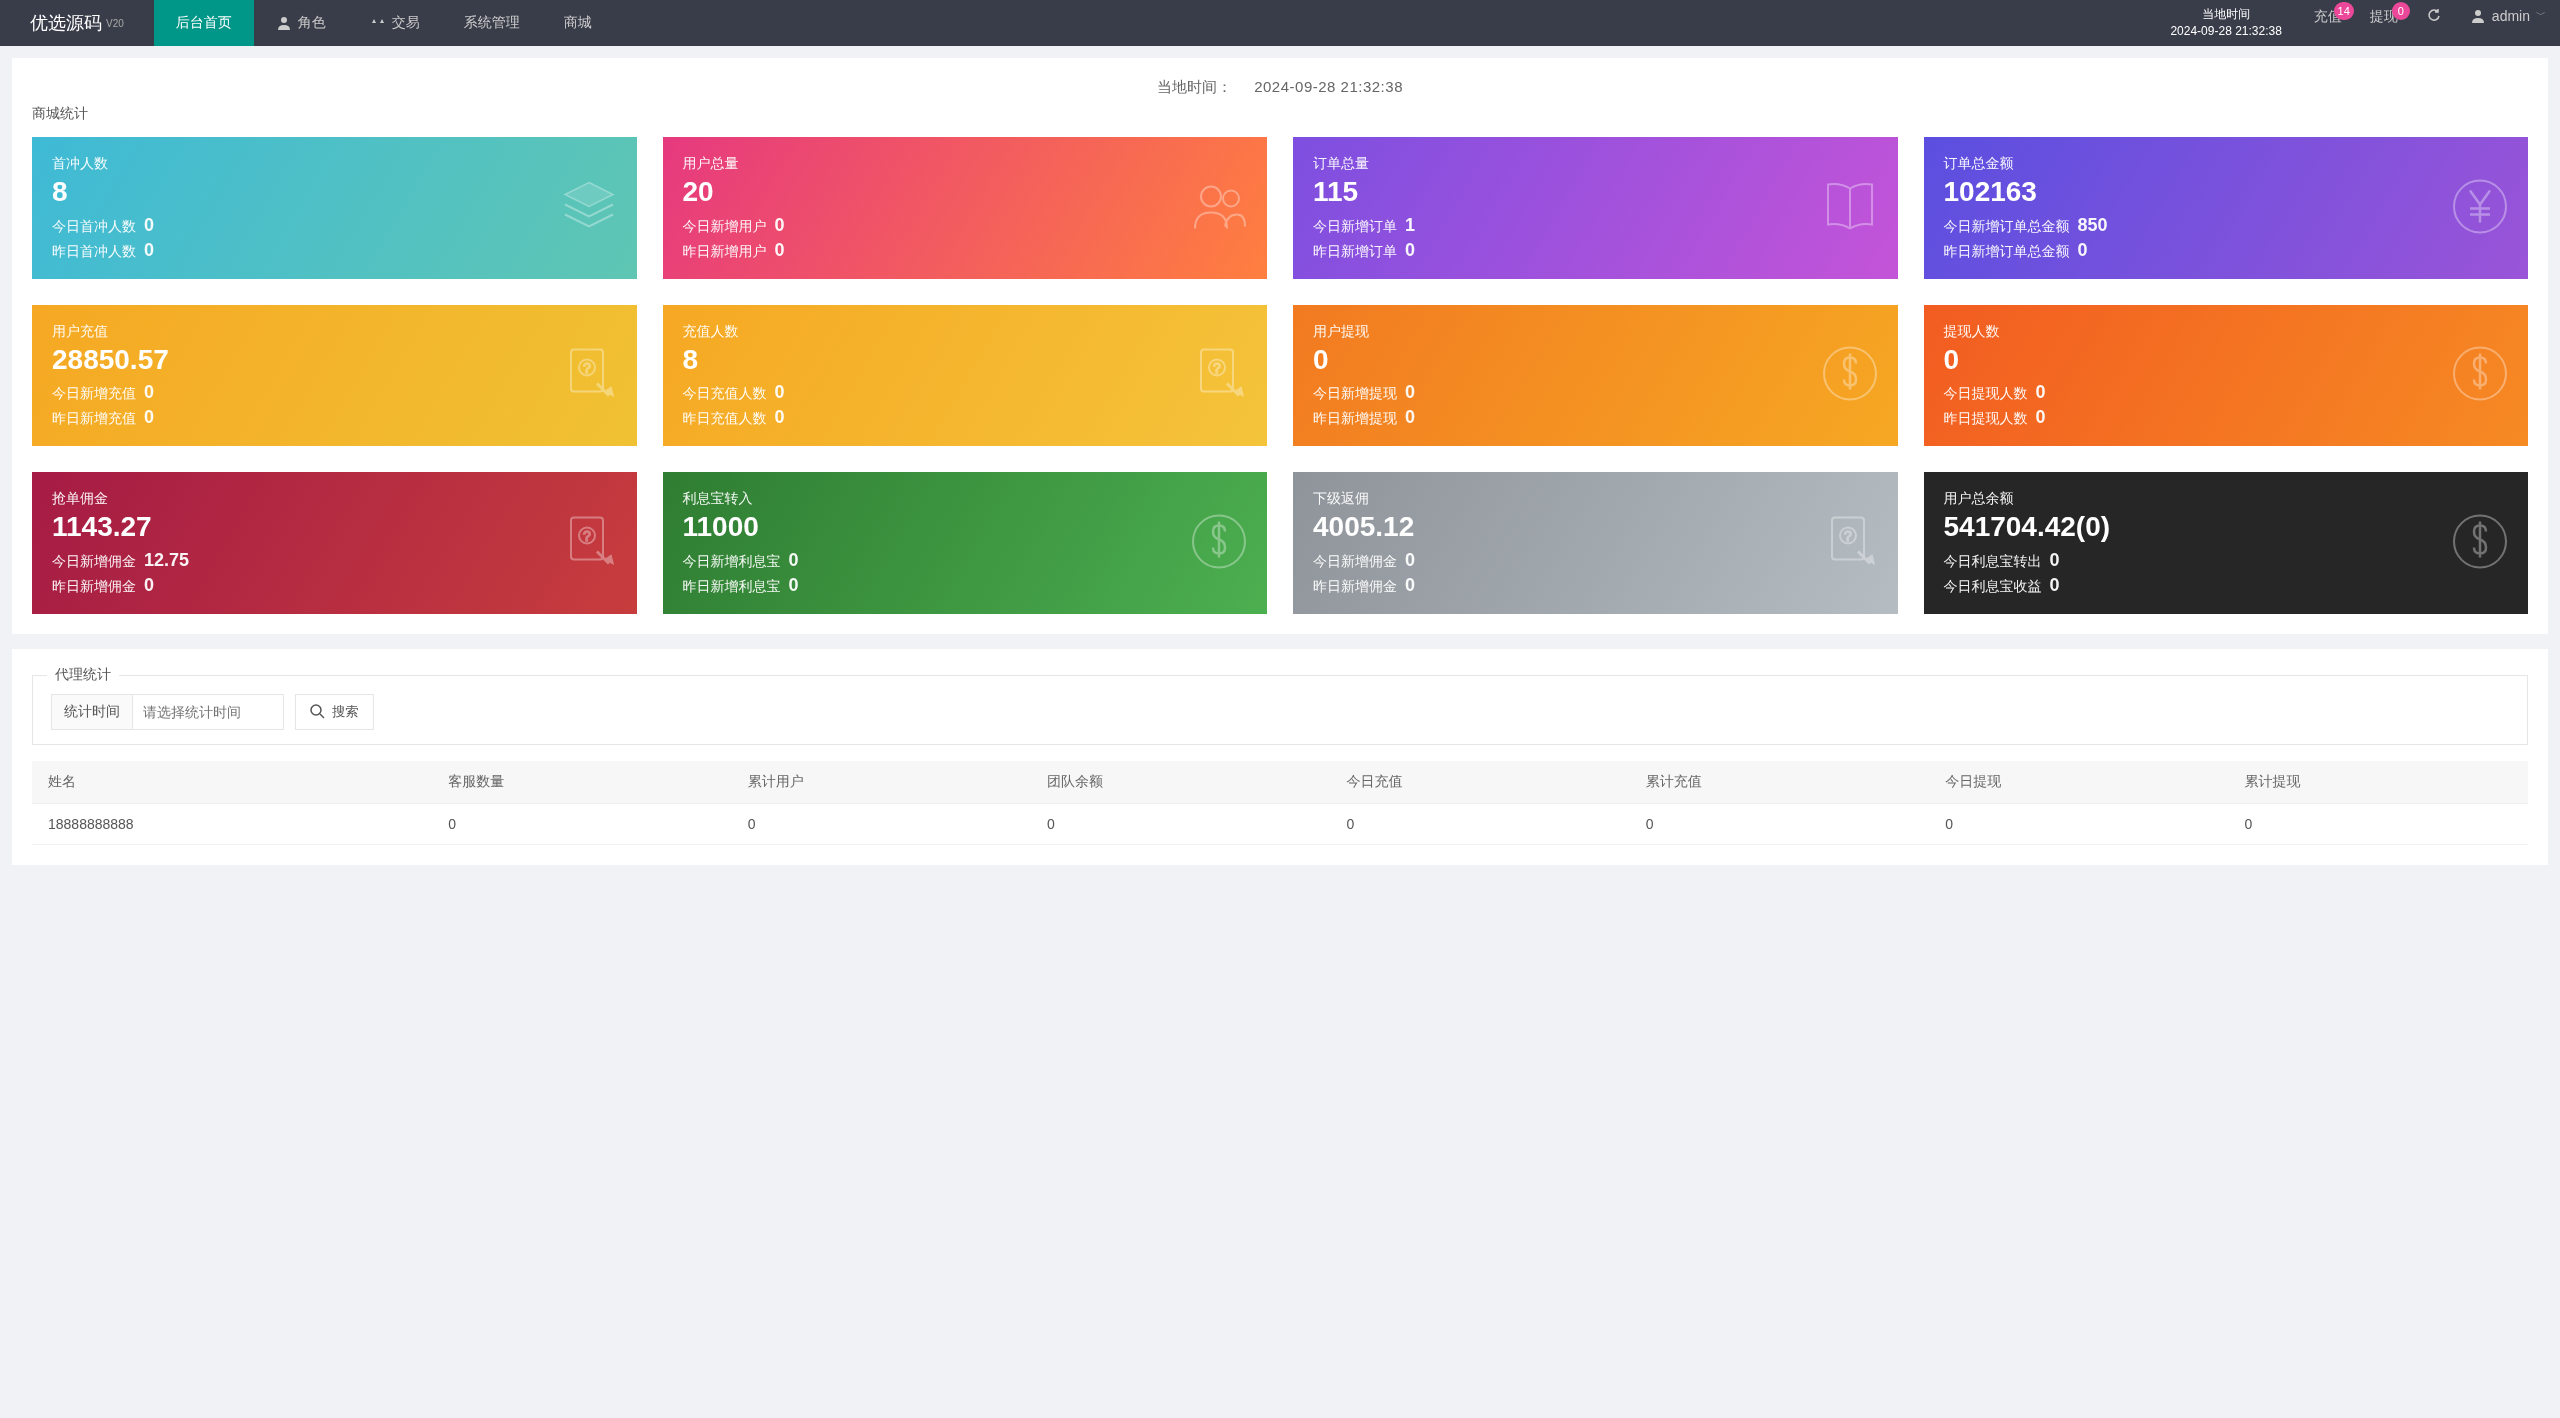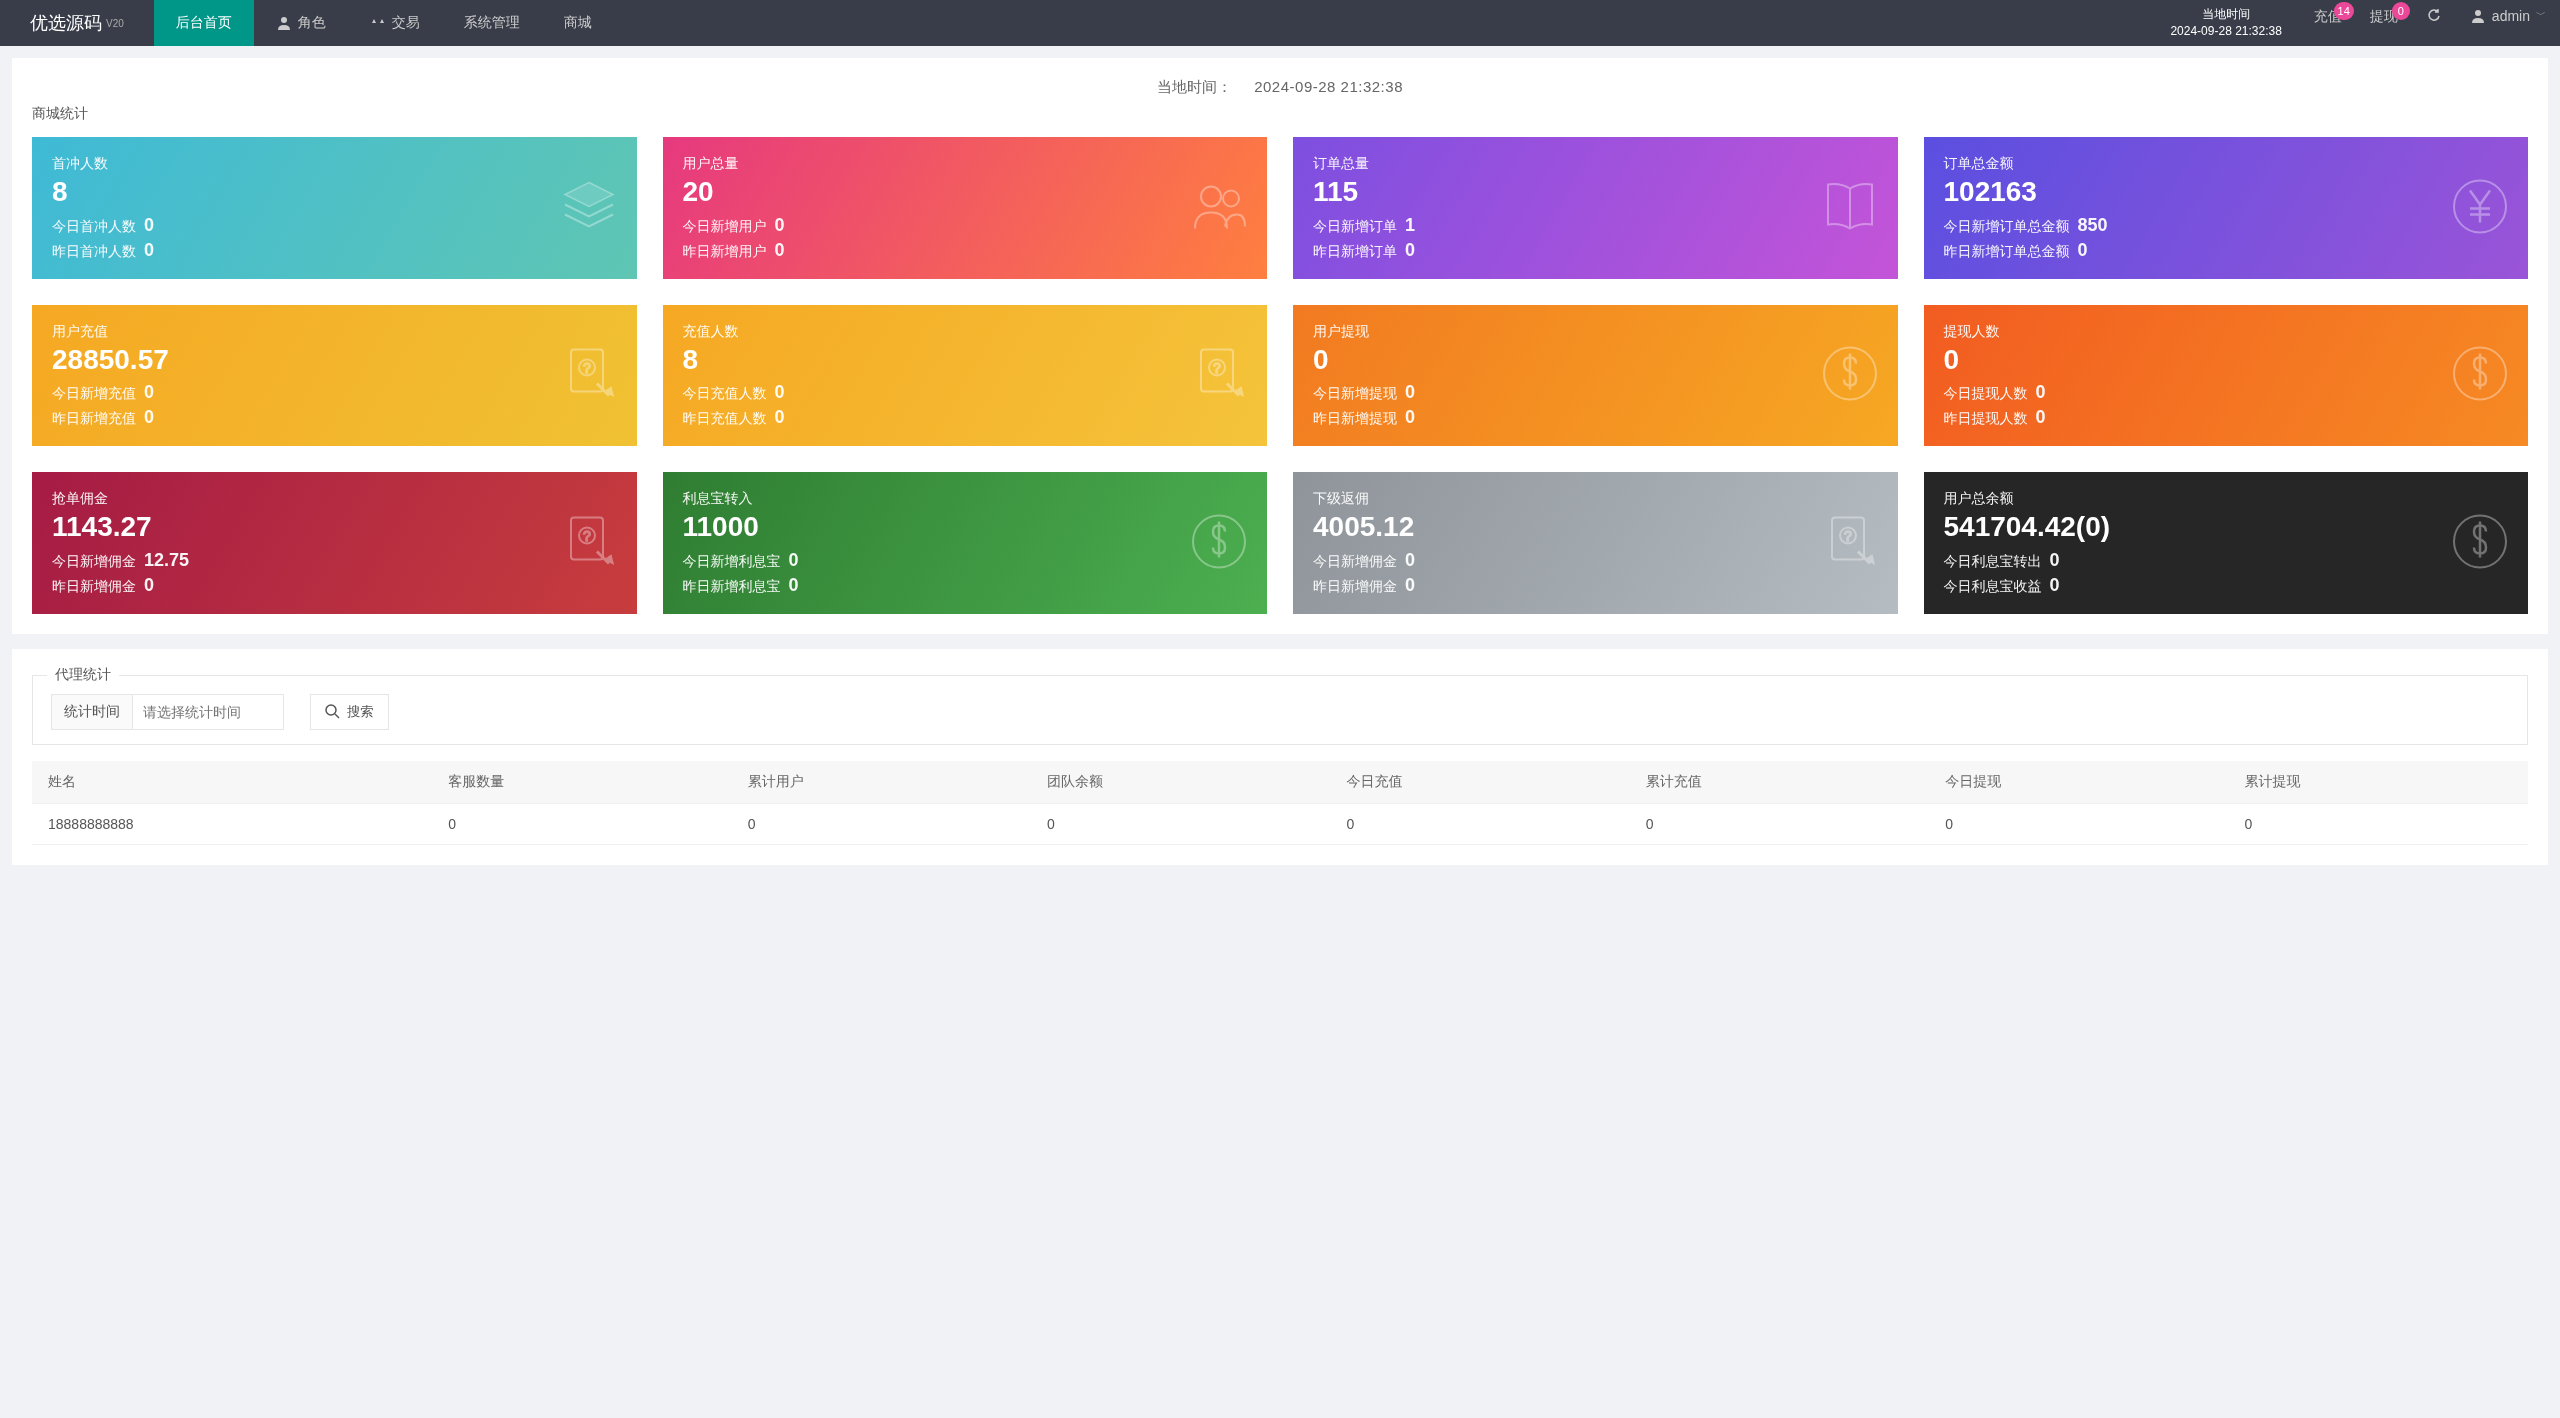--- a/index.html
+++ b/index.html
@@ -43,21 +43,21 @@
 .g-orangeA{ background: linear-gradient(120deg, #f27a21, #f6a823); }
 .g-orangeB{ background: linear-gradient(120deg, #f25c21, #f68a23); }
 .g-maroon { background: linear-gradient(120deg, #a51b45, #c73d3d); }
 .g-green  { background: linear-gradient(120deg, #2f7d32, #4caf50); }
 .g-gray   { background: linear-gradient(120deg, #8e9499, #b5bcc2); }
 .g-dark   { background: #262626; }
 
 
 .fieldset { border: 1px solid #e6e6e6; padding: 18px 18px 10px; position: relative; margin-top: 6px; }
 .legend { position: absolute; top: -10px; left: 14px; background: #fff; padding: 0 8px; font-size: 14px; color: #555; }
-.filter { display: flex; gap: 26px; margin-bottom: 4px; }
+.filter { display: flex; gap: 11px; margin-bottom: 4px; }
 .input-group { display: flex; border: 1px solid #e6e6e6; }
 .input-group .lbl { padding: 8px 12px; border-right: 1px solid #e6e6e6; background: #fafafa; color: #555; }
 .input-group input { border: none; outline: none; padding: 8px 10px; width: 150px; font-size: 14px; }
 .btn { border: 1px solid #e6e6e6; background: #fff; padding: 8px 14px; cursor: pointer; display: flex; align-items: center; gap: 6px; color: #555; }
 
 table { width: 100%; border-collapse: collapse; margin-top: 16px; }
 th, td { text-align: left; padding: 12px 16px; font-size: 14px; border-bottom: 1px solid #f0f0f0; }
 thead th { background: #f7f7f7; color: #666; font-weight: 500; }
 tbody td { color: #555; }
 

